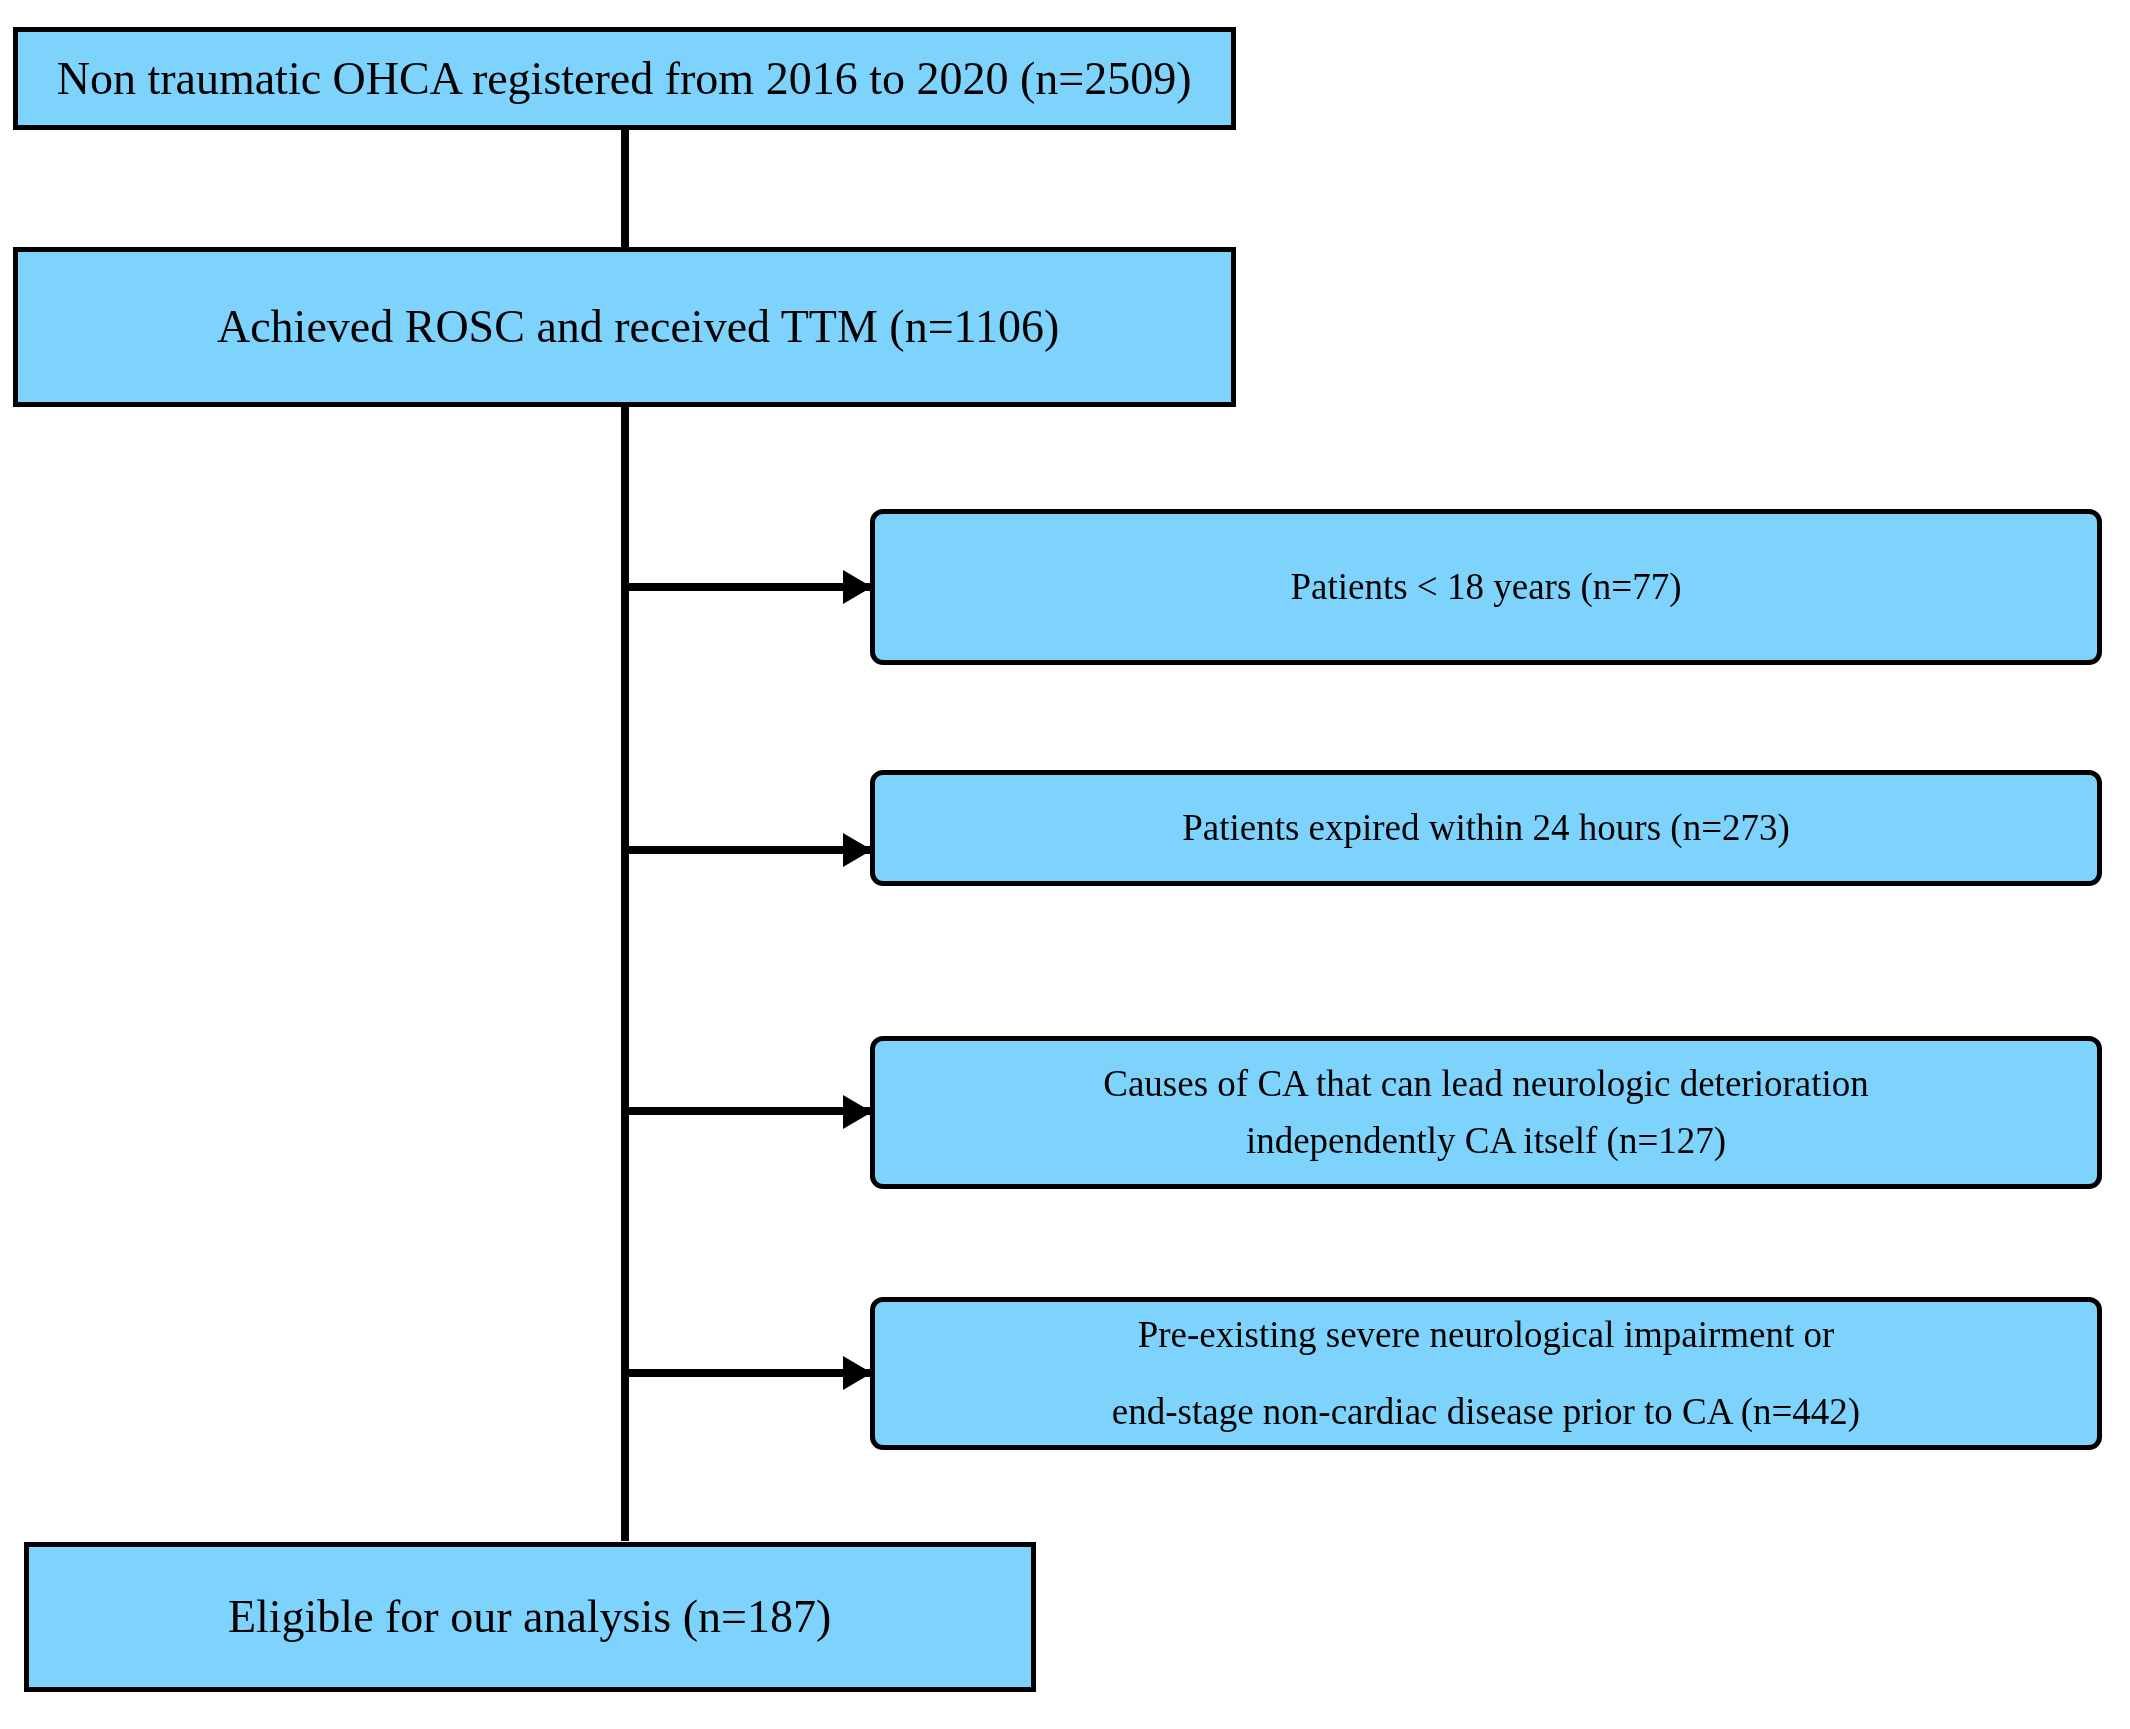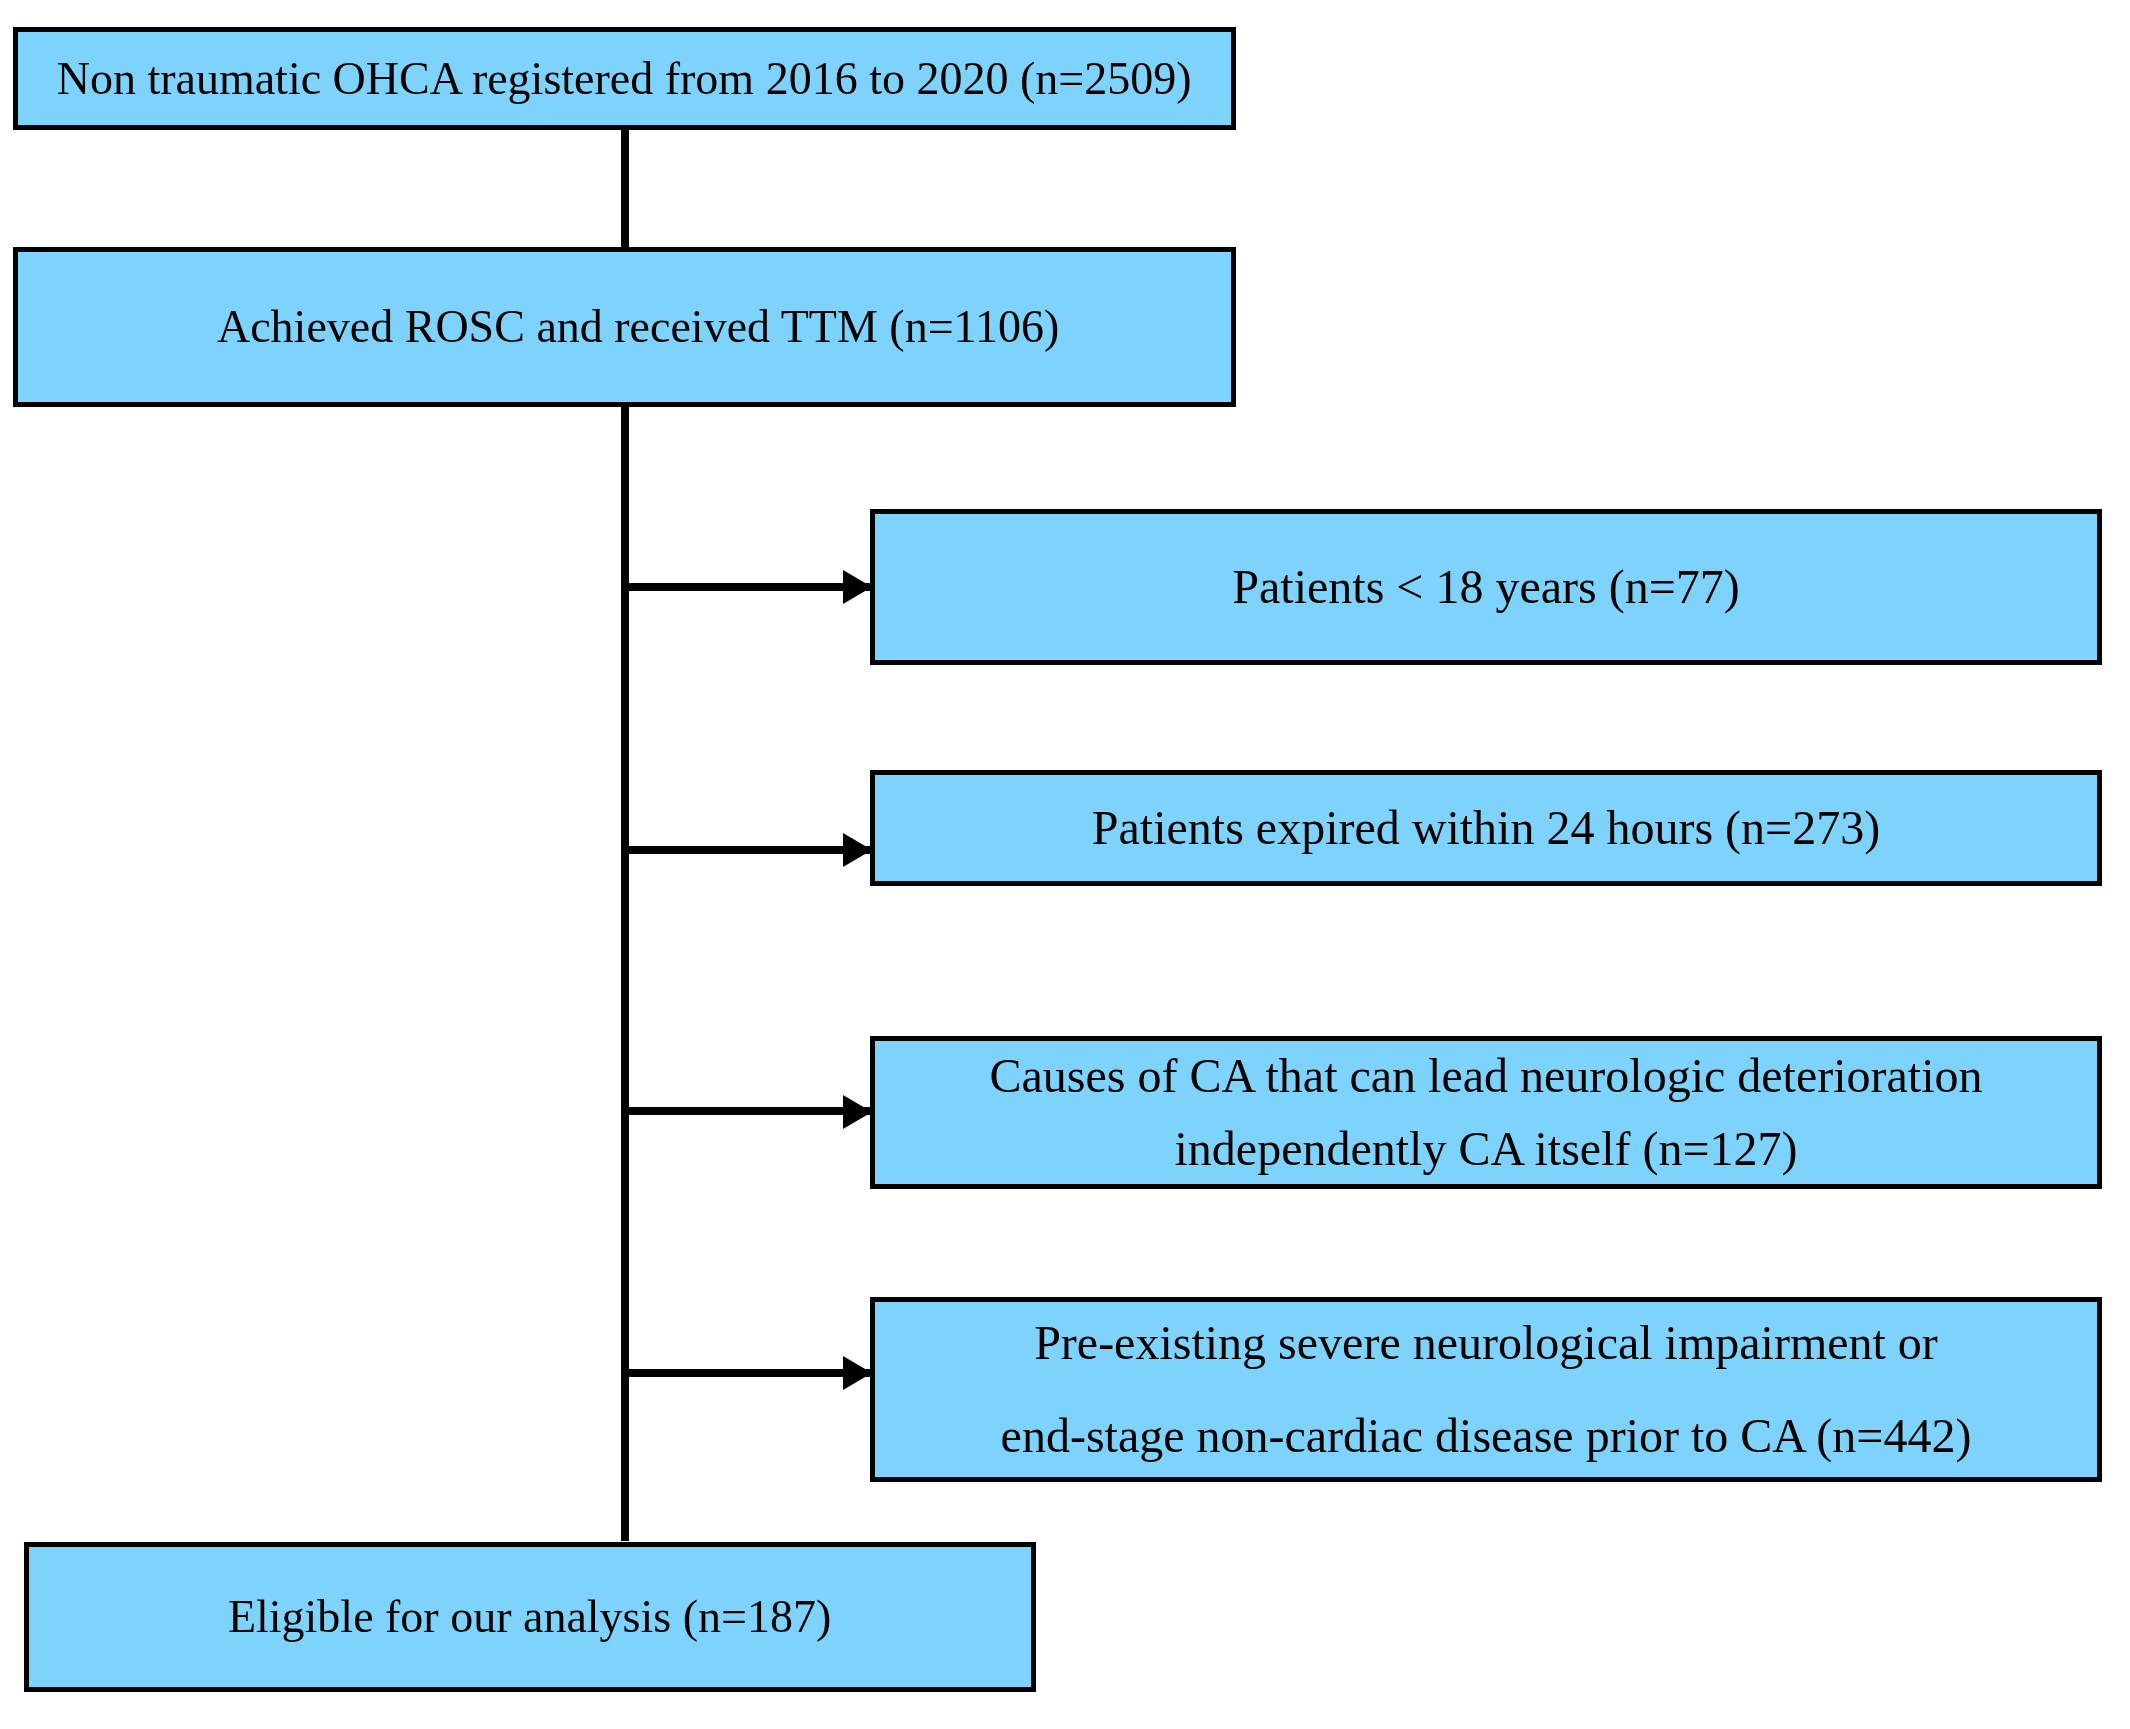--- a/index.html
+++ b/index.html
@@ -30,21 +30,22 @@
     line-height: 1.52;
   }
   .node .line {
     display: block;
     white-space: nowrap;
   }
   .node.primary {
     font-size: 46px;
   }
   .node.exclusion {
-    font-size: 48px;
+    font-size: 37px;
+    border-radius: 13px;
   }
   .connector {
     position: absolute;
     background: #000000;
   }
   .v-trunk {
     width: 7.6px;
   }
   .h-arm {
     height: 7.6px;
@@ -89,21 +90,21 @@
 
   <div class="connector h-arm" style="left:624px; top:1107px; width:246px;"></div>
   <div class="arrow-head" style="left:843px; top:1095px;"></div>
   <div class="node exclusion" style="left:870px; top:1036px; width:1232px; height:153px;">
     <span class="line">Causes of CA that can lead neurologic deterioration</span>
     <span class="line">independently CA itself (n=127)</span>
   </div>
 
   <div class="connector h-arm" style="left:624px; top:1369px; width:246px;"></div>
   <div class="arrow-head" style="left:843px; top:1356px;"></div>
-  <div class="node exclusion" style="left:870px; top:1297px; width:1232px; height:185px;gap:20px;">
+  <div class="node exclusion" style="left:870px; top:1297px; width:1232px; height:153px;gap:20px;">
     <span class="line">Pre-existing severe neurological impairment or</span>
     <span class="line">end-stage non-cardiac disease prior to CA (n=442)</span>
   </div>
 
   <div class="node primary" style="left:23.6px; top:1542px; width:1012px; height:150px;">
     <span class="line">Eligible for our analysis (n=187)</span>
   </div>
 
 </div>
 

